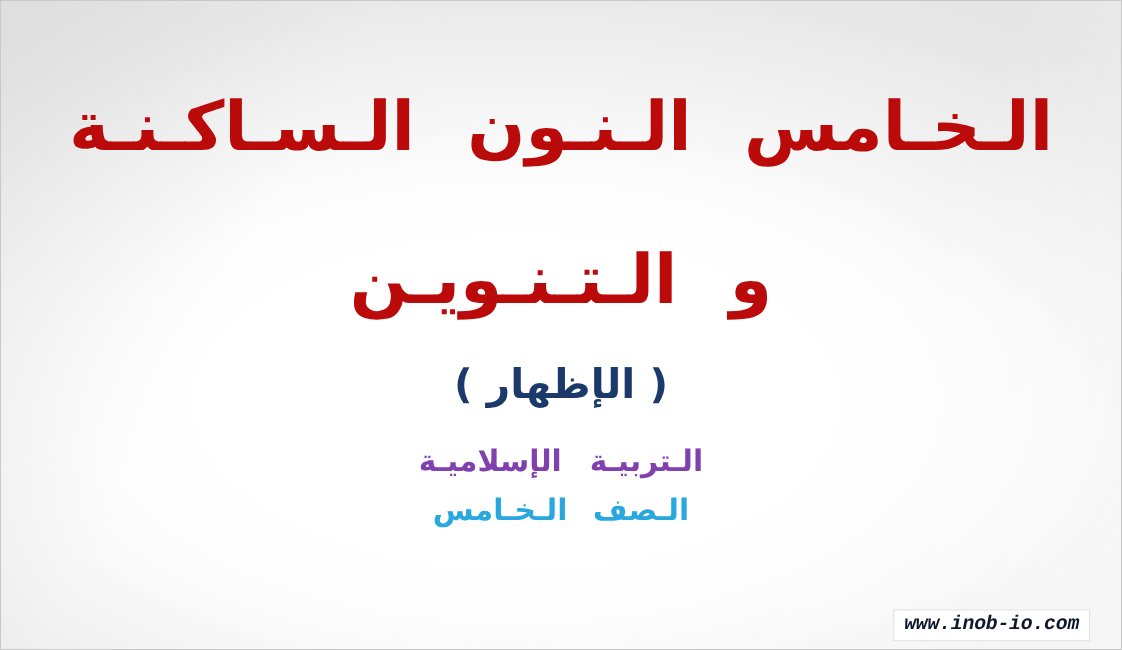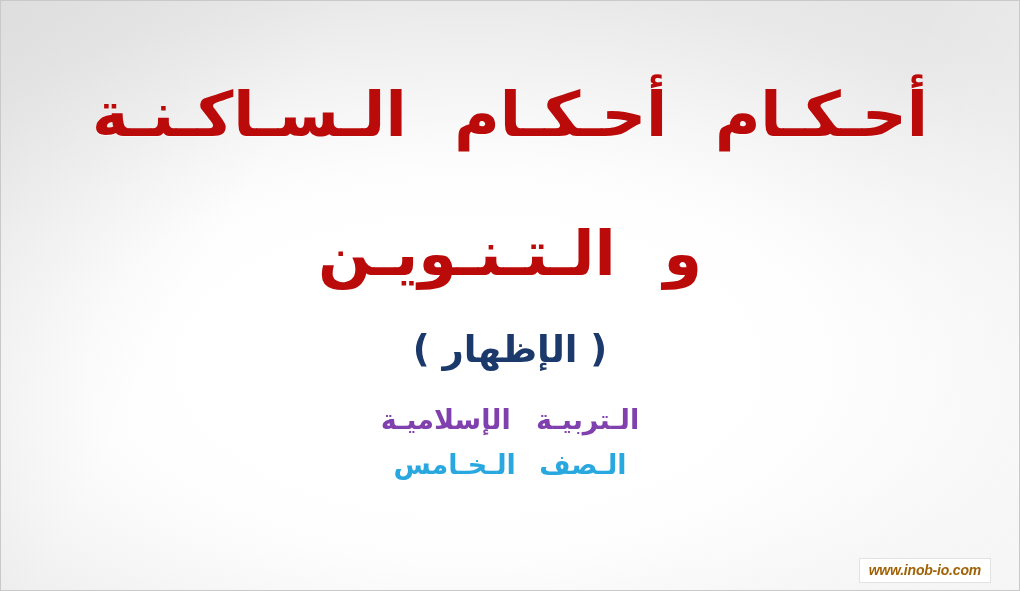--- a/index.html
+++ b/index.html
@@ -115,37 +115,37 @@
     bottom: 7px;
     z-index: 3;
     background: #ffffff;
     border: 1px solid #e2e2e2;
     padding: 3px 9px 4px 9px;
     direction: ltr;
   }
 
   .watermark-text {
     display: block;
-    font-family: Liberation Sans, sans-serif;
+    font-family: Liberation Mono, monospace;
     font-style: italic;
     font-weight: bold;
-    font-size: 14px;
+    font-size: 18px;
     letter-spacing: -0.2px;
-    color: #a16207;
+    color: #0f172a;
     white-space: nowrap;
   }
 </style>
 </head>
 <body>
 
 <div class="slide">
 
   <div class="content">
 
-    <div class="line title-line" id="title-line-1">أحـكـام  أحـكـام  الـسـاكـنـة</div>
+    <div class="line title-line" id="title-line-1">الـخـامس  الـنـون  الـسـاكـنـة</div>
 
     <div class="line title-line" id="title-line-2">و  الـتـنـويـن</div>
 
     <div class="line course-line">الـتربيـة  الإسلاميـة</div>
 
     <div class="line subtitle-line">( الإظهار )</div>
 
     <div class="line grade-line">الـصف  الـخـامس</div>
 
   </div>

